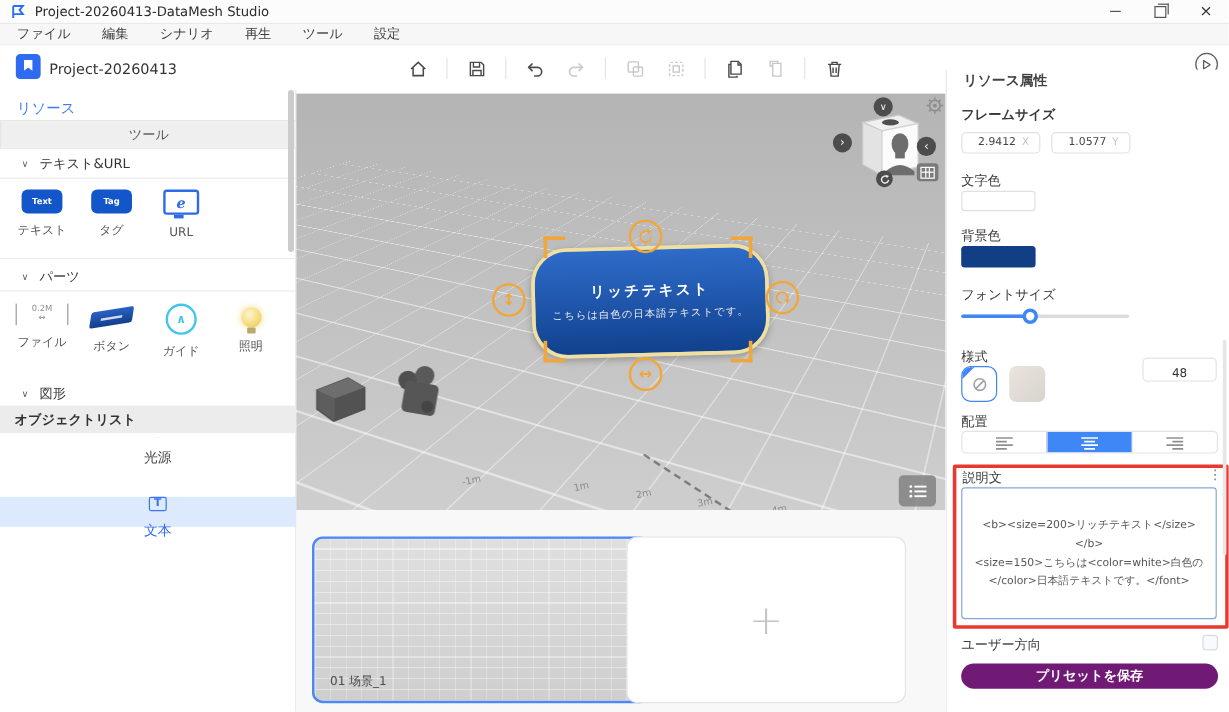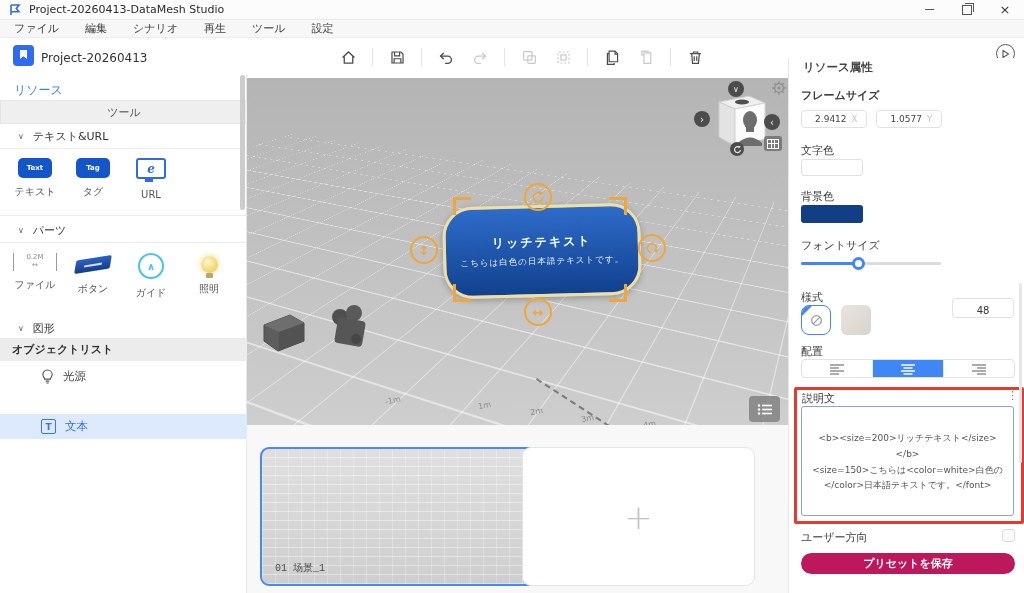--- a/index.html
+++ b/index.html
@@ -51,21 +51,21 @@
   .badge-rect{width:34px;height:20px;background:#1356c9;border-radius:5px;color:#fff;font-size:7px;font-weight:bold;display:flex;align-items:center;justify-content:center;}
   .url-icon{width:26px;height:17px;border:2px solid #2e6be6;border-radius:3px;display:flex;align-items:center;justify-content:center;color:#2e6be6;font-size:12px;font-weight:bold;font-family:"DejaVu Serif","Liberation Serif",serif;font-style:italic;position:relative;margin-bottom:3px;}
   .url-icon:after{content:"";position:absolute;left:7px;bottom:-5px;width:8px;height:3px;background:#2e6be6;}
   .measure-icon{width:42px;height:18px;border-left:1px solid #9a9a9a;border-right:1px solid #9a9a9a;display:flex;flex-direction:column;align-items:center;justify-content:center;color:#8e8e8e;font-size:7px;line-height:1.1;}
   .btn-part{width:36px;height:13px;background:linear-gradient(180deg,#2a62c4,#123e8c);transform:rotate(-9deg) skewX(-18deg);border-radius:2px;display:flex;align-items:center;justify-content:center;}
   .btn-part i{display:block;width:18px;height:2px;background:rgba(255,255,255,.8);}
   .guide-icon{width:22px;height:22px;border:2.5px solid #41c5ea;border-radius:50%;color:#41c5ea;font-size:10px;display:flex;align-items:center;justify-content:center;font-weight:bold;}
   .bulb-icon{width:17px;height:17px;border-radius:50%;background:radial-gradient(circle at 40% 35%,#fdf6d0,#f1d469 70%,#e4bc45);position:relative;box-shadow:0 0 6px rgba(240,210,100,.8);}
   .bulb-icon:after{content:"";position:absolute;left:5px;bottom:-5px;width:7px;height:5px;background:#b9a96c;border-radius:1px;}
   .objlist-head{position:absolute;left:0;top:263px;width:247px;height:23px;background:#ececec;display:flex;align-items:center;padding-left:12px;box-sizing:border-box;font-size:11px;font-weight:bold;color:#333;}
-  .obj-row{position:absolute;left:0;width:247px;height:25px;display:flex;align-items:center;gap:9px;padding-left:41px;box-sizing:border-box;font-size:11.5px;color:#444;}
+  .obj-row{position:absolute;left:0;width:247px;height:25px;display:flex;align-items:center;gap:9px;padding-left:16px;box-sizing:border-box;font-size:11.5px;color:#444;flex-direction:column;}
   .obj-row.selected{background:#dde9fc;color:#2e6cf5;}
   .t-icon{width:13px;height:13px;border:1.3px solid #3a74f2;border-radius:2px;color:#3a74f2;font-size:9px;font-weight:bold;display:flex;align-items:center;justify-content:center;}
   .side-scroll{position:absolute;left:240px;top:75px;width:5px;height:135px;background:#cccccc;border-radius:3px;}
 
   
   .vp{position:absolute;left:247px;top:78px;width:541px;height:347px;overflow:hidden;background:linear-gradient(180deg,#b4b4b4,#cecece);}
   .grid-plane{position:absolute;left:-480px;top:-120px;width:1700px;height:1200px;
     background-image:
       repeating-linear-gradient(0deg,rgba(255,255,255,.5) 0 1.5px,transparent 1.5px 56px),
       repeating-linear-gradient(90deg,rgba(255,255,255,.5) 0 1.5px,transparent 1.5px 56px);
@@ -90,21 +90,21 @@
   .grid-btn i{display:block;width:10px;height:8px;border:1px solid #fff;
     background:linear-gradient(#fff,#fff) 0 3.5px/10px 1px no-repeat, linear-gradient(#fff,#fff) 3px 0/1px 8px no-repeat, linear-gradient(#fff,#fff) 6px 0/1px 8px no-repeat;}
   .list-btn{position:absolute;left:502px;top:318px;width:31px;height:26px;background:rgba(125,125,125,.8);border-radius:4px;display:flex;align-items:center;justify-content:center;}
 
   
   .scenes{position:absolute;left:247px;top:425px;width:541px;height:168px;background:#f8f8f8;}
   .thumb1{position:absolute;left:13px;top:22px;width:282px;height:139px;border:2px solid #4b87f7;border-radius:9px;box-sizing:border-box;overflow:hidden;
     background:
       linear-gradient(180deg,rgba(255,255,255,.25),rgba(0,0,0,.03)),
       repeating-linear-gradient(0deg,rgba(255,255,255,.45) 0 1px,transparent 1px 9px),
-      repeating-linear-gradient(90deg,rgba(255,255,255,.3) 0 1px,transparent 1px 13px),#d5d5d5; font-family: Liberation Mono, monospace;}
+      repeating-linear-gradient(90deg,rgba(255,255,255,.3) 0 1px,transparent 1px 13px),#d5d5d5;}
   .thumb1-label{position:absolute;left:13px;bottom:9px;font-size:10px;color:#4a4a4a;}
   .thumb2{position:absolute;left:275px;top:22px;width:233px;height:139px;background:#fff;border:1px solid #e4e4e4;border-radius:9px;box-sizing:border-box;display:flex;align-items:center;justify-content:center;}
   .plus-glyph{font-size:34px;font-weight:100;color:#c4c4c4;line-height:1;}
 
   
   .rpanel{position:absolute;left:788px;top:58px;width:236px;height:535px;background:#fff;border-left:1px solid #e8e8e8;box-sizing:border-box;}
   .rp-title{position:absolute;left:14px;top:2px;font-size:11.5px;font-weight:600;color:#444;}
   .prop-label{position:absolute;left:12px;font-size:11px;color:#3b3b3b;}
   .frame-input{position:absolute;top:52px;width:64px;height:16px;border:1px solid #e2e2e2;border-radius:4px;display:flex;align-items:center;justify-content:center;gap:5px;}
   .frame-input input{width:36px;border:none;outline:none;font-size:9px;color:#444;text-align:right;font-family:inherit;background:transparent;padding:0;}
@@ -122,21 +122,21 @@
   .align-cell{flex:1;display:flex;align-items:center;justify-content:center;}
   .align-cell + .align-cell{border-left:1px solid #e9e9e9;}
   .align-cell.selected{background:#3f86f6;}
   .red-box{position:absolute;left:5px;top:329px;width:230px;height:137px;border:3px solid #e8382f;border-radius:2px;box-sizing:border-box;}
   .desc-label{position:absolute;left:13px;top:333px;font-size:11px;color:#3b3b3b;}
   .kebab{position:absolute;left:218px;top:331px;font-size:11px;color:#777;}
   .desc-area{position:absolute;left:12px;top:348px;width:213px;height:110px;border:1px solid #86a6da;border-radius:3px;box-sizing:border-box;
     font-family:"DejaVu Sans","Liberation Sans",sans-serif;font-size:9px;color:#555;text-align:center;line-height:1.75;padding:24px 6px 6px 6px;resize:none;outline:none;background:#fff;overflow:hidden;}
   .ud-label{position:absolute;left:12px;top:472px;font-size:11px;color:#3b3b3b;}
   .checkbox{position:absolute;left:213px;top:471px;width:13px;height:13px;border:1px solid #d5dce6;border-radius:3px;background:#f8fafc;box-sizing:border-box;}
-  .save-btn{position:absolute;left:12px;top:495px;width:214px;height:21px;background:#be185d;border-radius:11px;display:flex;align-items:center;justify-content:center;color:#fff;font-size:11px;font-weight:600;}
+  .save-btn{position:absolute;left:12px;top:495px;width:214px;height:21px;background:#701a75;border-radius:11px;display:flex;align-items:center;justify-content:center;color:#fff;font-size:11px;font-weight:600;}
   .rp-scroll{position:absolute;left:230px;top:225px;width:3px;height:180px;background:#e6e6e6;border-radius:2px;}
 </style>
 </head>
 <body>
 
 <div class="titlebar">
   <svg width="12" height="12" style="margin-left:9px">
     <path d="M2 1 V11 M2 1 H10 L7.3 4.4 L10 7.8 H2" stroke="#2f6bf0" stroke-width="1.6" fill="none"></path>
   </svg>
   <span class="title">Project-20260413-DataMesh Studio</span>

